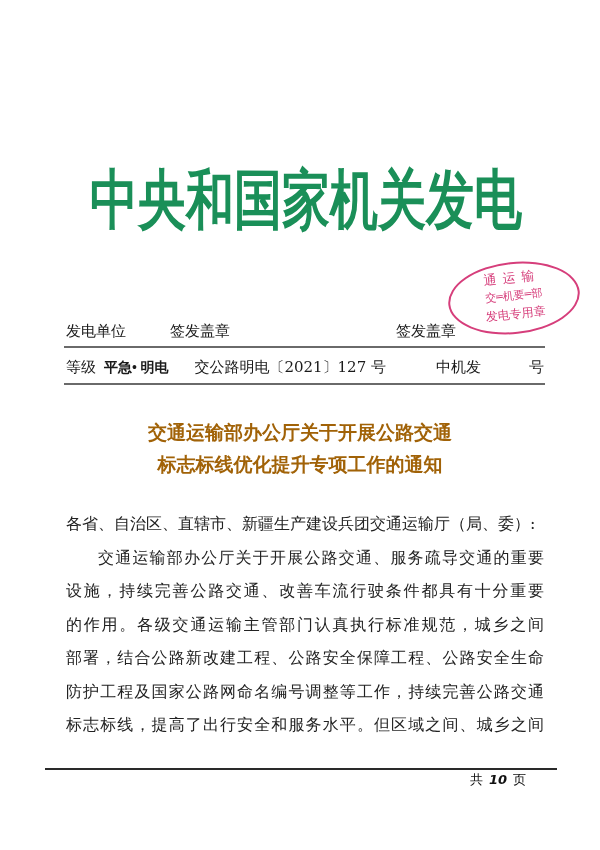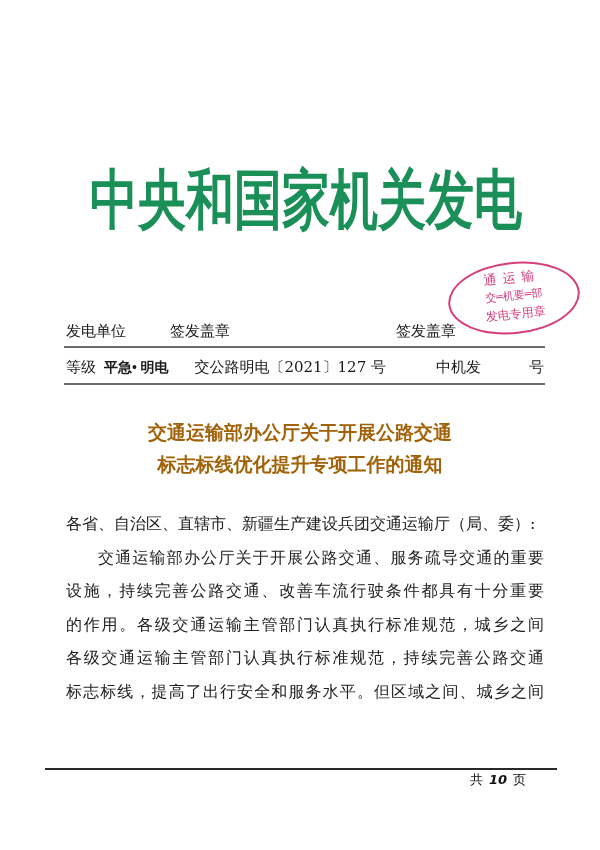--- a/index.html
+++ b/index.html
@@ -171,21 +171,22 @@
 <div class="title">
   <div>交通运输部办公厅关于开展公路交通</div>
   <div>标志标线优化提升专项工作的通知</div>
 </div>
 
 <div class="body">
   <p class="addressee">各省、自治区、直辖市、新疆生产建设兵团交通运输厅（局、委）:</p>
   <p class="indent">交通运输部办公厅关于开展公路交通、服务疏导交通的重要</p>
   <p>设施，持续完善公路交通、改善车流行驶条件都具有十分重要</p>
   <p>的作用。各级交通运输主管部门认真执行标准规范，城乡之间</p>
-  <p>各级交通运输主管部门认真执行标准规范，持续完善公路交通</p>
+  <p>部署，结合公路新改建工程、公路安全保障工程、公路安全生命</p>
+  <p>防护工程及国家公路网命名编号调整等工作，持续完善公路交通</p>
   <p>标志标线，提高了出行安全和服务水平。但区域之间、城乡之间</p>
 </div>
 
 <div class="rule rule3"></div>
 
 <div class="footer">
   <span>共</span>
   <span class="num">10</span>
   <span>页</span>
 </div>

